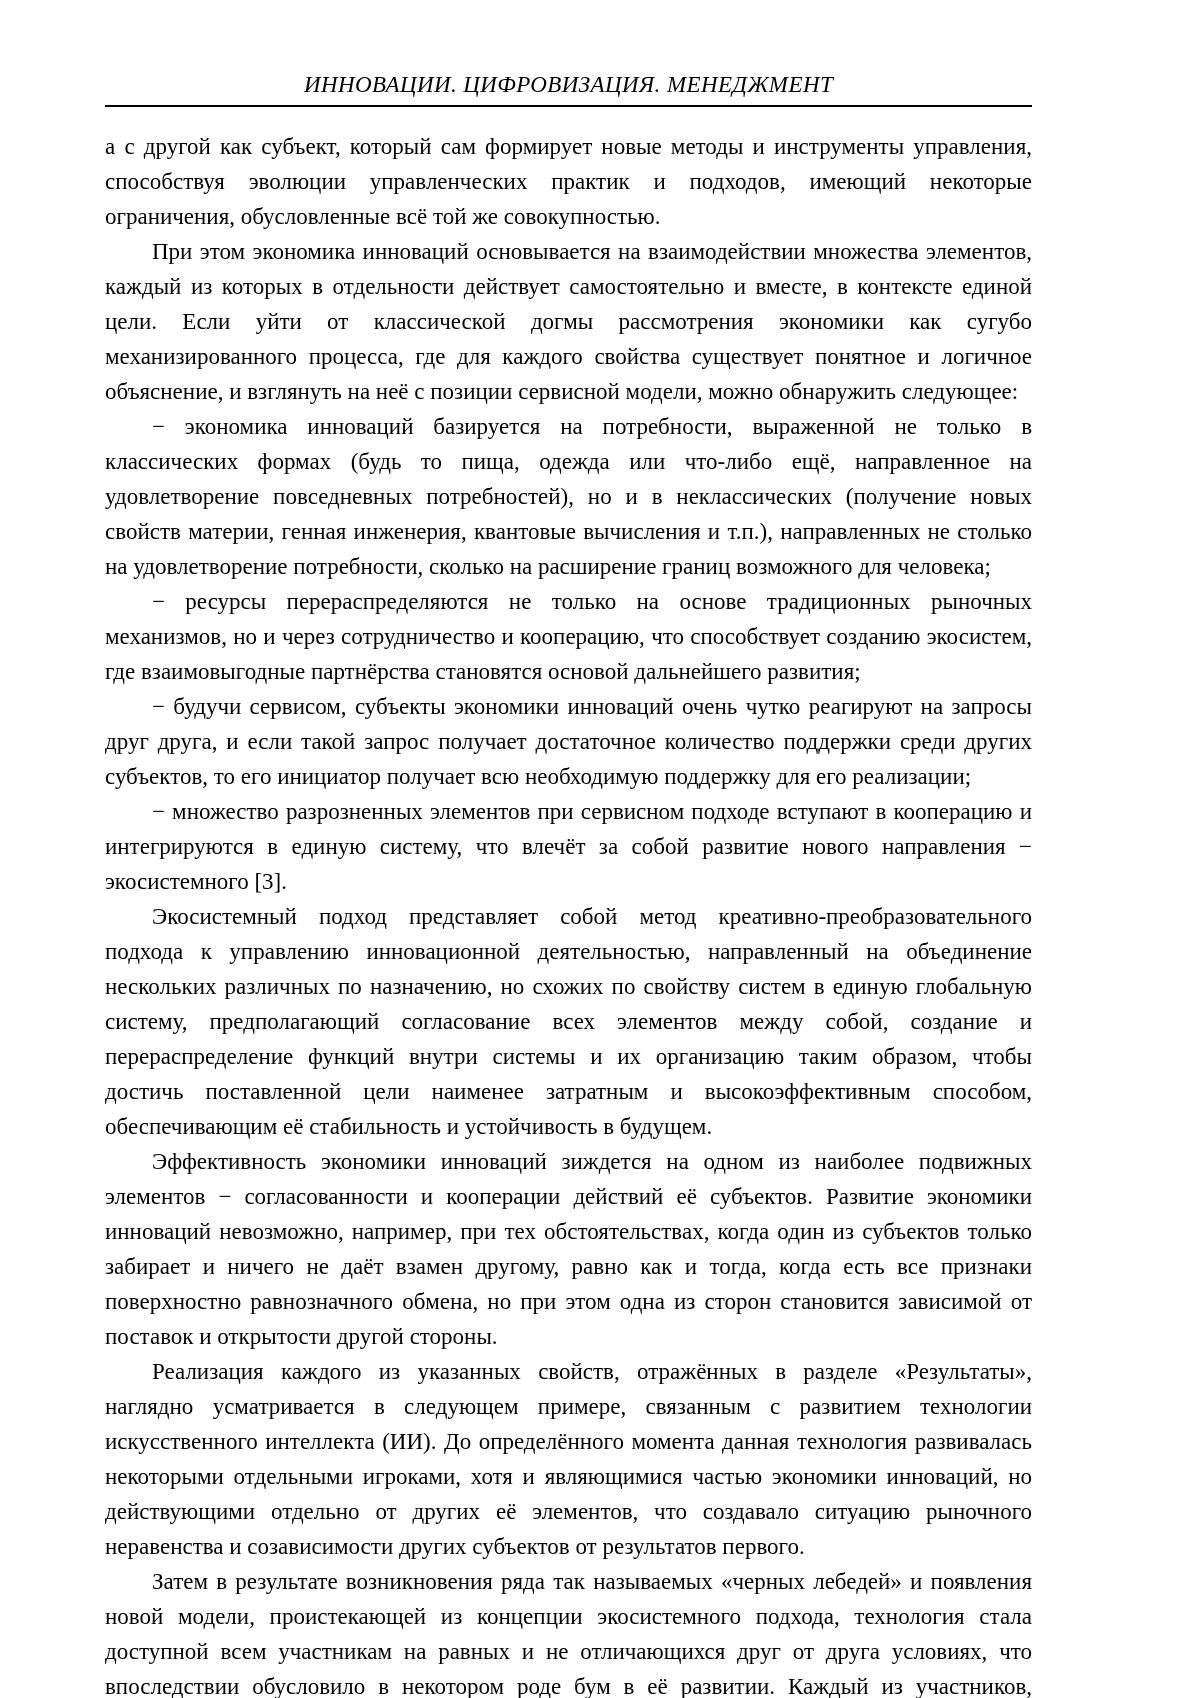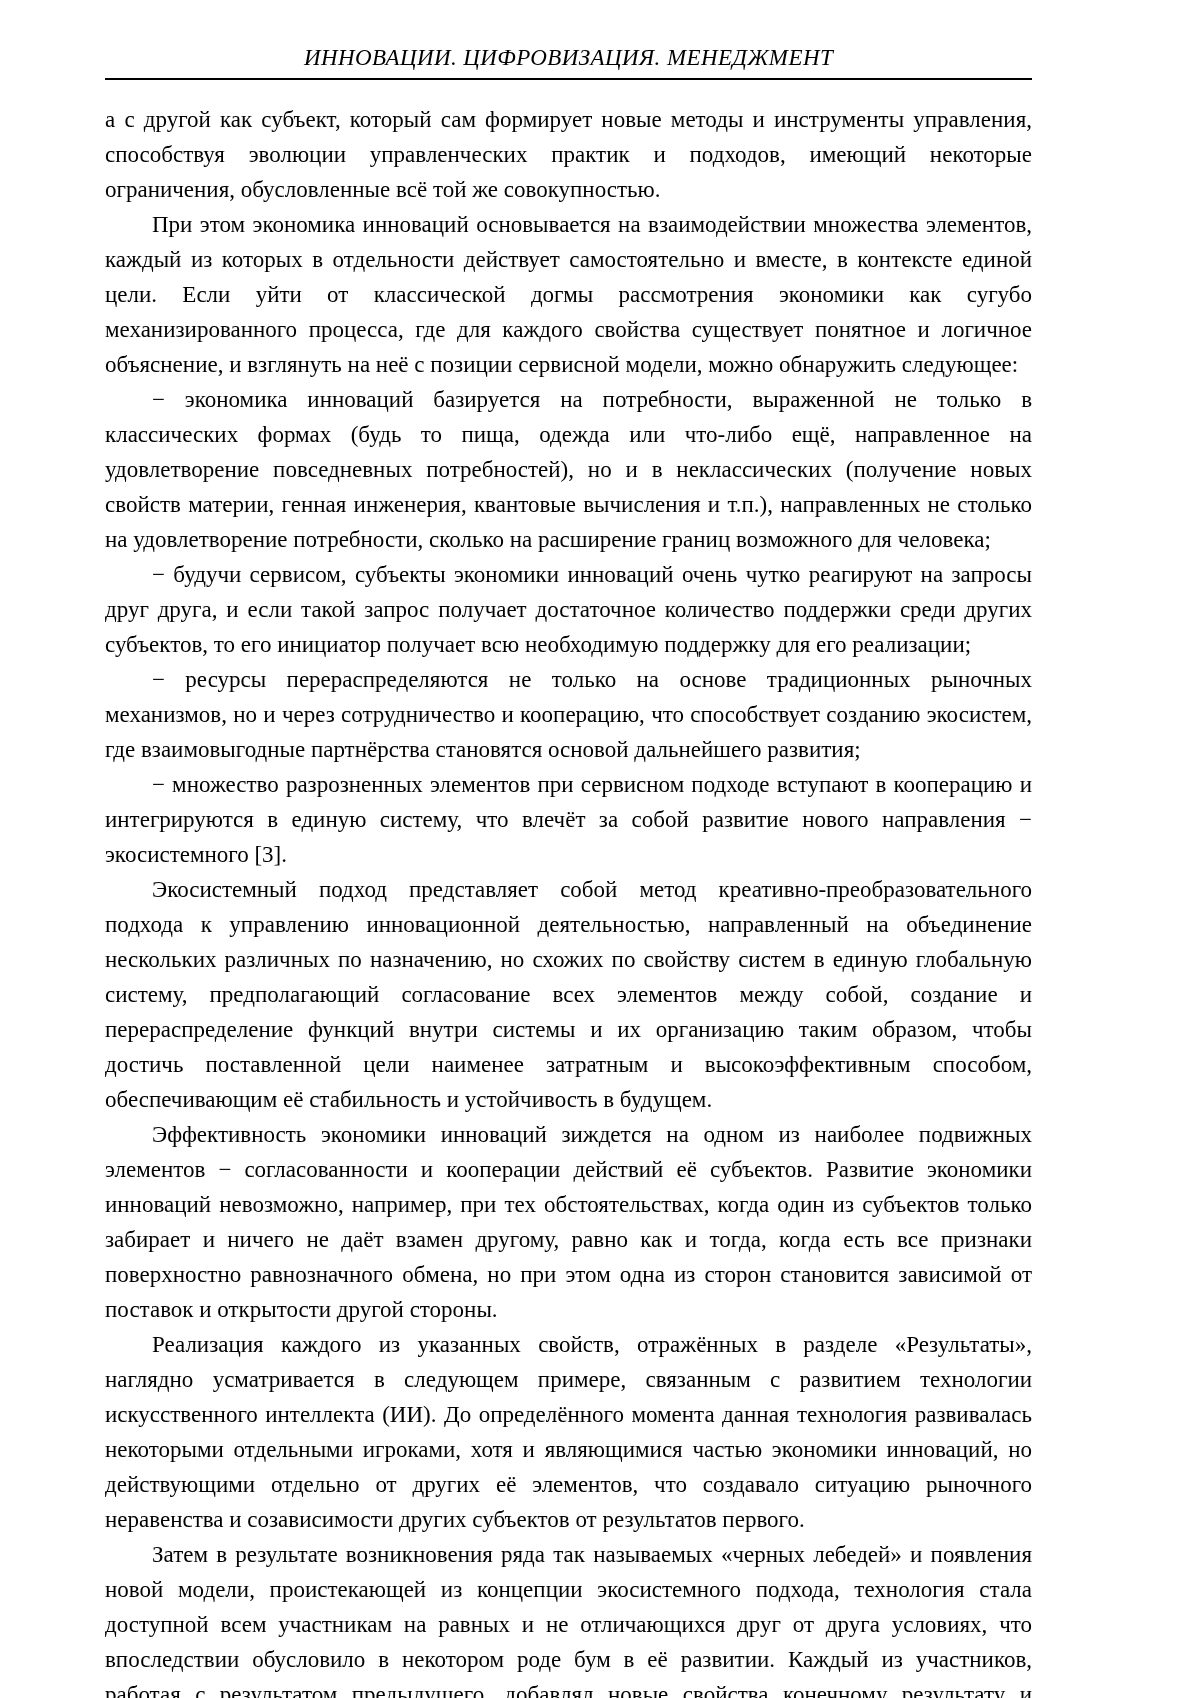--- a/index.html
+++ b/index.html
@@ -8,21 +8,21 @@
     background: #ffffff;
   }
   .page {
     position: relative;
     width: 1200px;
     height: 1698px;
     box-sizing: border-box;
     background: #ffffff;
     color: #000000;
     font-family: "Liberation Serif", "DejaVu Serif", serif;
-    padding: 45px 168px 36px 105px;
+    padding: 72px 168px 36px 105px;
     display: flex;
     flex-direction: column;
   }
   .running-header {
     text-align: center;
     font-style: italic;
     font-size: 23px;
     letter-spacing: 0.4px;
     line-height: 1.15;
     margin-bottom: 7px;
@@ -58,22 +58,22 @@
 
 <div class="page">
 
   <div class="running-header">ИННОВАЦИИ. ЦИФРОВИЗАЦИЯ. МЕНЕДЖМЕНТ</div>
   <div class="header-rule"></div>
 
   <div class="doc-body">
     <p class="no-indent">а с другой как субъект, который сам формирует новые методы и инструменты управления, способствуя эволюции управленческих практик и подходов, имеющий некоторые ограничения, обусловленные всё той же совокупностью.</p>
     <p>При этом экономика инноваций основывается на взаимодействии множества элементов, каждый из которых в отдельности действует самостоятельно и вместе, в контексте единой цели. Если уйти от классической догмы рассмотрения экономики как сугубо механизированного процесса, где для каждого свойства существует понятное и логичное объяснение, и взглянуть на неё с позиции сервисной модели, можно обнаружить следующее:</p>
     <p>− экономика инноваций базируется на потребности, выраженной не только в классических формах (будь то пища, одежда или что-либо ещё, направленное на удовлетворение повседневных потребностей), но и в неклассических (получение новых свойств материи, генная инженерия, квантовые вычисления и т.п.), направленных не столько на удовлетворение потребности, сколько на расширение границ возможного для человека;</p>
+    <p>− ресурсы перераспределяются не только на основе традиционных рыночных механизмов, но и через сотрудничество и кооперацию, что способствует созданию экосистем, где взаимовыгодные партнёрства становятся основой дальнейшего развития;</p>
     <p>− будучи сервисом, субъекты экономики инноваций очень чутко реагируют на запросы друг друга, и если такой запрос получает достаточное количество поддержки среди других субъектов, то его инициатор получает всю необходимую поддержку для его реализации;</p>
-    <p>− ресурсы перераспределяются не только на основе традиционных рыночных механизмов, но и через сотрудничество и кооперацию, что способствует созданию экосистем, где взаимовыгодные партнёрства становятся основой дальнейшего развития;</p>
     <p>− множество разрозненных элементов при сервисном подходе вступают в кооперацию и интегрируются в единую систему, что влечёт за собой развитие нового направления − экосистемного [3].</p>
     <p>Экосистемный подход представляет собой метод креативно-преобразовательного подхода к управлению инновационной деятельностью, направленный на объединение нескольких различных по назначению, но схожих по свойству систем в единую глобальную систему, предполагающий согласование всех элементов между собой, создание и перераспределение функций внутри системы и их организацию таким образом, чтобы достичь поставленной цели наименее затратным и высокоэффективным способом, обеспечивающим её стабильность и устойчивость в будущем.</p>
     <p>Эффективность экономики инноваций зиждется на одном из наиболее подвижных элементов − согласованности и кооперации действий её субъектов. Развитие экономики инноваций невозможно, например, при тех обстоятельствах, когда один из субъектов только забирает и ничего не даёт взамен другому, равно как и тогда, когда есть все признаки поверхностно равнозначного обмена, но при этом одна из сторон становится зависимой от поставок и открытости другой стороны.</p>
     <p>Реализация каждого из указанных свойств, отражённых в разделе «Результаты», наглядно усматривается в следующем примере, связанным с развитием технологии искусственного интеллекта (ИИ). До определённого момента данная технология развивалась некоторыми отдельными игроками, хотя и являющимися частью экономики инноваций, но действующими отдельно от других её элементов, что создавало ситуацию рыночного неравенства и созависимости других субъектов от результатов первого.</p>
     <p>Затем в результате возникновения ряда так называемых «черных лебедей» и появления новой модели, проистекающей из концепции экосистемного подхода, технология стала доступной всем участникам на равных и не отличающихся друг от друга условиях, что впоследствии обусловило в некотором роде бум в её развитии. Каждый из участников, работая с результатом предыдущего, добавлял новые свойства конечному результату и передавал его далее следующему элементу. При этом, будучи частью единой экосистемы, каждый из её элементов, в том числе «наука» и «бизнес», исходили из единой цели, связанной с удешевлением процессов и освобождением человеческого труда от рутинных операций.</p>
   </div>
 
   <div class="page-footer">
     <span>71</span>
   </div>

